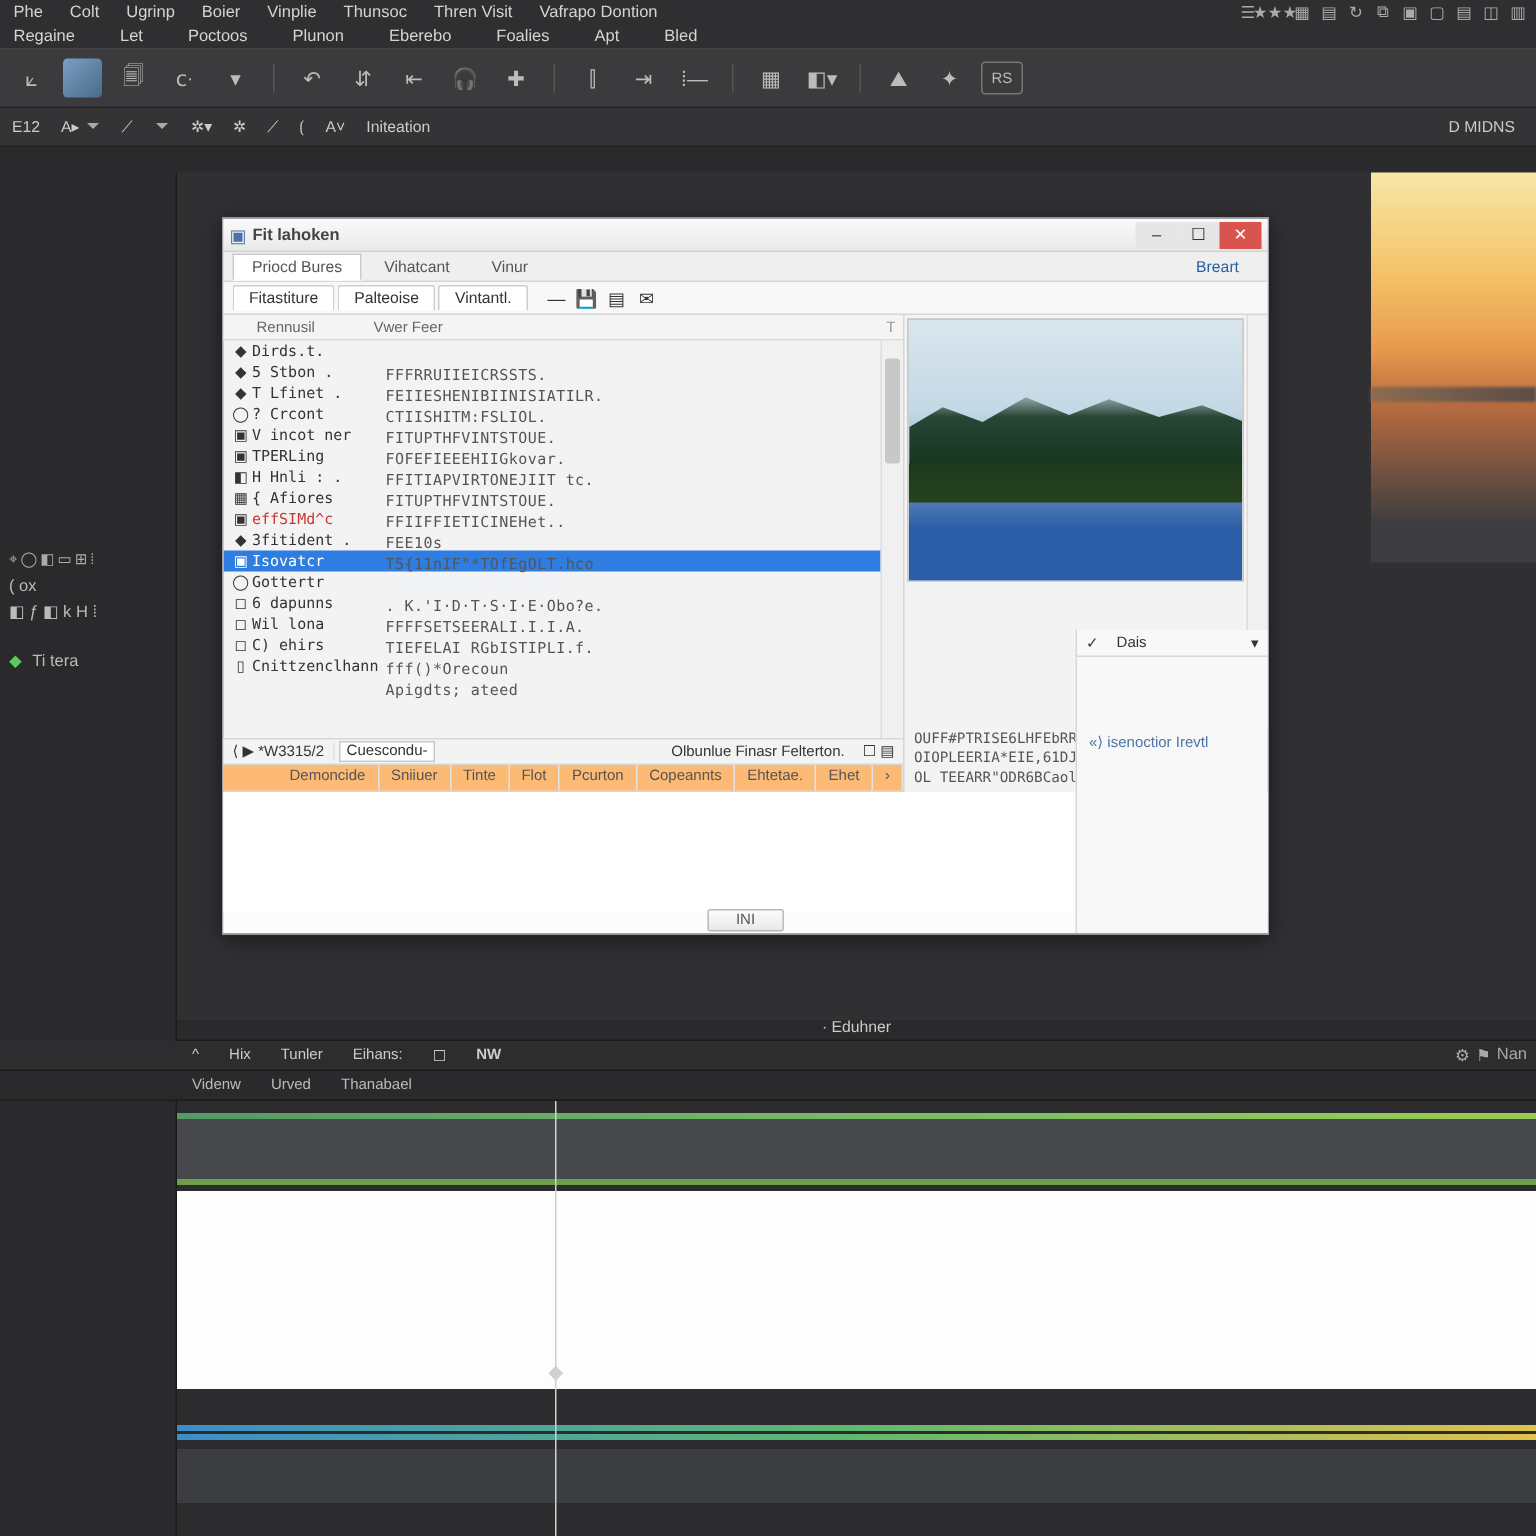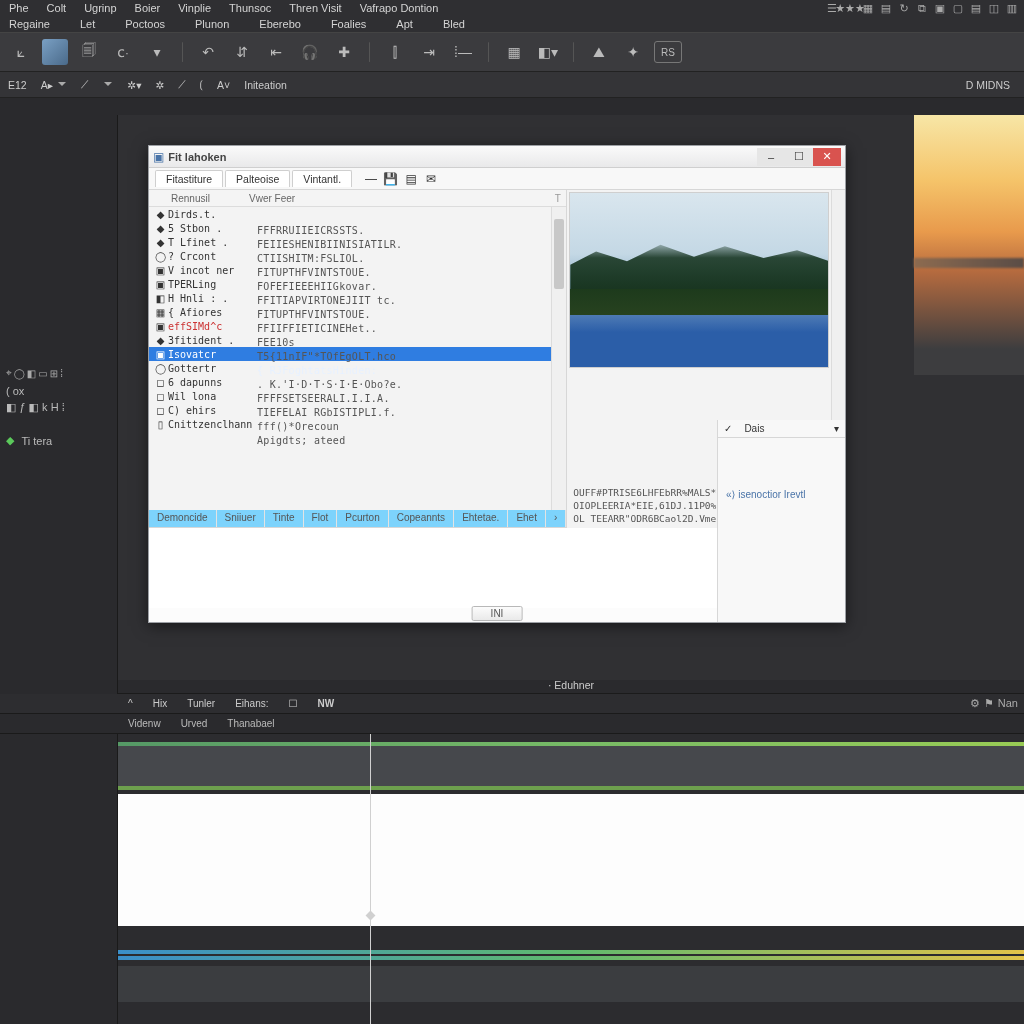--- a/index.html
+++ b/index.html
@@ -155,21 +155,21 @@
 
 .midbar{
   height:18px;border-top:1px solid #d7d7d7;border-bottom:1px solid #d7d7d7;
   background:#f3f3f3;display:flex;align-items:center;font-size:10px;
 }
 .midbar .seg{padding:0 6px;border-right:1px solid #e0e0e0;}
 .midbar .drop{flex:1;display:flex;align-items:center;}
 .midbar .field{background:#fff;border:1px solid #cacaca;height:14px;padding:0 4px;margin:0 3px;font-size:10px;min-width:62px;}
 
 .colbar{
-  height:18px;background:#7dd3fc;border-bottom:1px solid #d7d7d7;display:flex;
+  height:18px;background:#fdba74;border-bottom:1px solid #d7d7d7;display:flex;padding-left:36px;
 }
 .colbar span{
   padding:2px 8px;font-size:10px;color:#555;border-right:1px solid #e3e3e3;
 }
 .colbar .nav{margin-left:auto;display:flex;}
 
 .dlg-lower{flex:0 0 94px;background:#fcfcfc;position:relative;}
 .dlg-lower .canvasL{position:absolute;left:0;right:0;top:0;bottom:14px;background:#fff;border:none;}
 .dlg-lower .btn{
   position:absolute;left:50%;transform:translateX(-50%);bottom:1px;
@@ -330,20 +330,26 @@
 </div>
 
 <div class="dialog">
   <div class="dlg-title">
     <span class="ico glyph">▣</span>
     <span class="ttl">Fit lahoken</span>
     <span class="winbtn min">–</span>
     <span class="winbtn max">☐</span>
     <span class="winbtn close">✕</span>
   </div>
+  <div class="dlg-tabs">
+    <span class="dlg-tab act">Priocd Bures</span>
+    <span class="dlg-tab">Vihatcant</span>
+    <span class="dlg-tab">Vinur</span>
+    <span class="dlg-tab right">Breart</span>
+  </div>
   <div class="dlg-nav">
     <span class="navtab">Fitastiture</span>
     <span class="navtab">Palteoise</span>
     <span class="navtab">Vintantl.</span>
     <span class="navspacer"></span>
     <span class="ic glyph">—</span>
     <span class="ic glyph">💾</span>
     <span class="ic glyph">▤</span>
     <span class="ic glyph">✉</span>
   </div>
@@ -434,20 +440,29 @@
           <div class="frow">
             <span class="ico glyph">▯</span>
             <span class="name">Cnittzenclhann</span>
             <span class="meta">Apigdts; ateed</span>
           </div>
           <div class="scrollb">
             <div class="thumb"></div>
           </div>
       </div>
 
+      <div class="midbar">
+        <span class="seg">⟨ ▶  *W3315/2</span>
+        <span class="drop">
+          <span class="dd"></span>
+          <span class="field">Cuescondu-</span>
+        </span>
+        <span class="seg" style="border:none">Olbunlue Finasr Felterton.</span>
+        <span class="seg" style="border:none">☐ ▤</span>
+      </div>
       <div class="colbar">
         <span>Demoncide</span>
         <span>Sniiuer</span>
         <span>Tinte</span>
         <span>Flot</span>
         <span>Pcurton</span>
         <span>Copeannts</span>
         <span>Ehtetae.</span>
         <span>Ehet</span>
         <span class="nav">›</span>

